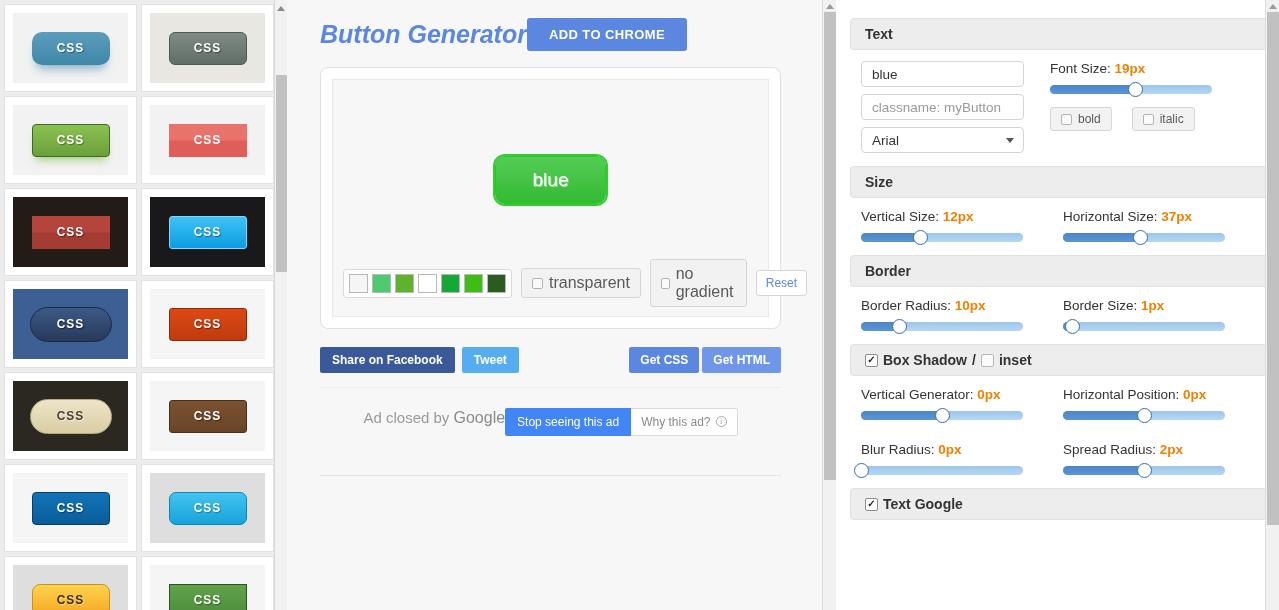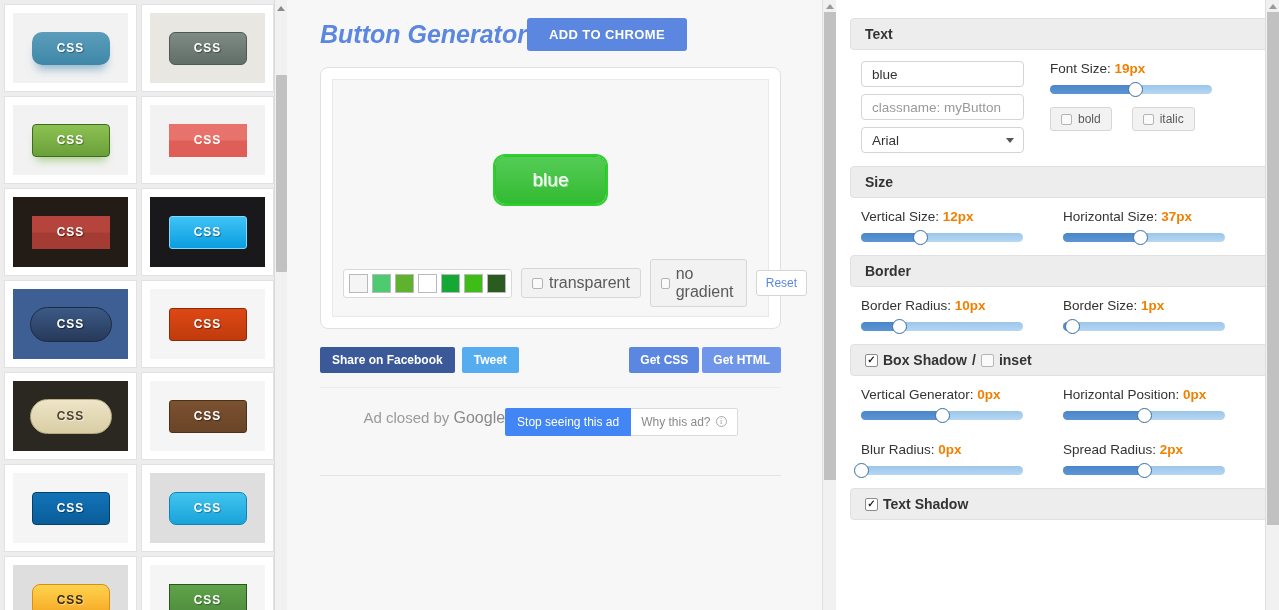--- a/index.html
+++ b/index.html
@@ -688,21 +688,21 @@
             <div class="slider">
               <div class="fill" style="width: 50%;"></div>
               <div class="knob" style="left: 50%;"></div>
             </div>
           </div>
         </div>
       </div>
 
       <div class="section-head">
         <span class="chk-inline">✓</span>
-        <span>Text Shadow</span>
+        <span>Text Google</span>
       </div>
 
     </div>
 
     <div class="right-scroll">
       <div class="arrow-up"></div>
       <div class="right-thumb"></div>
     </div>
   </div>
 

